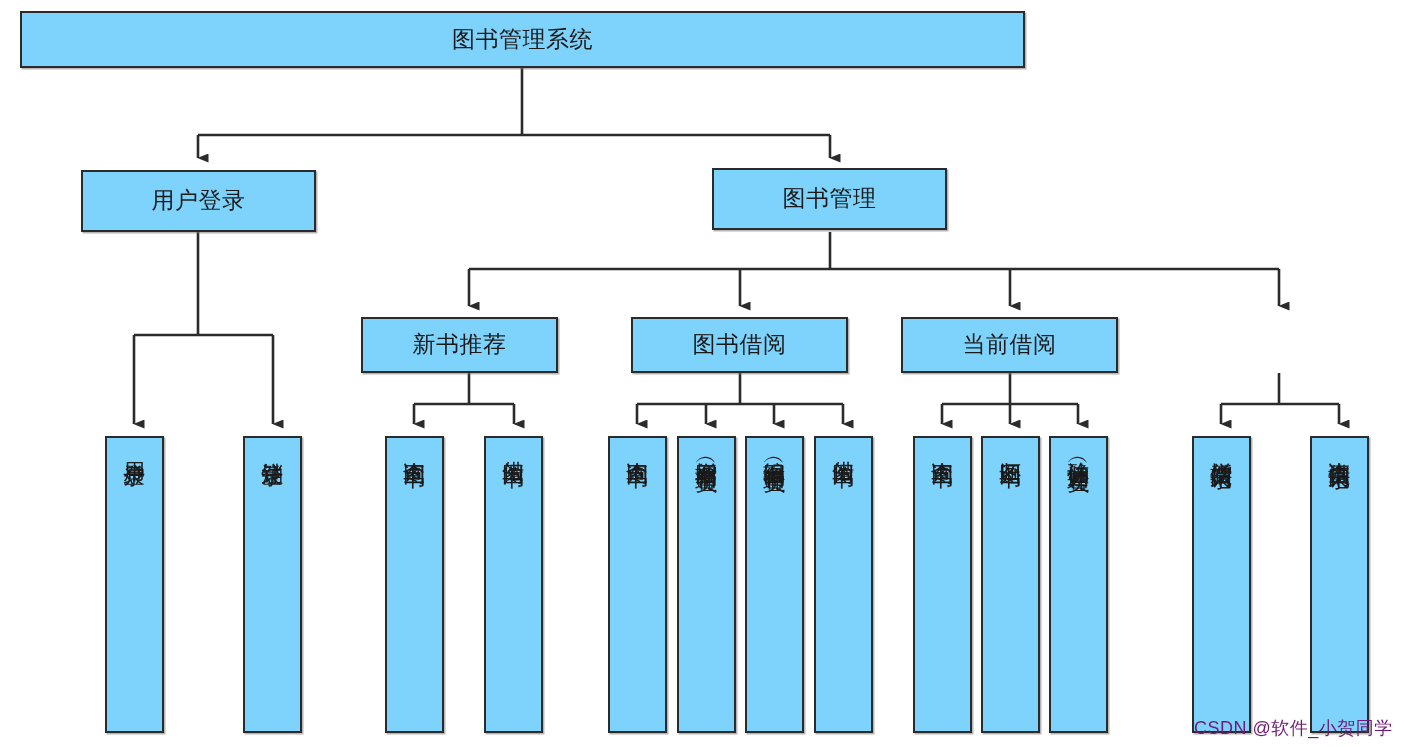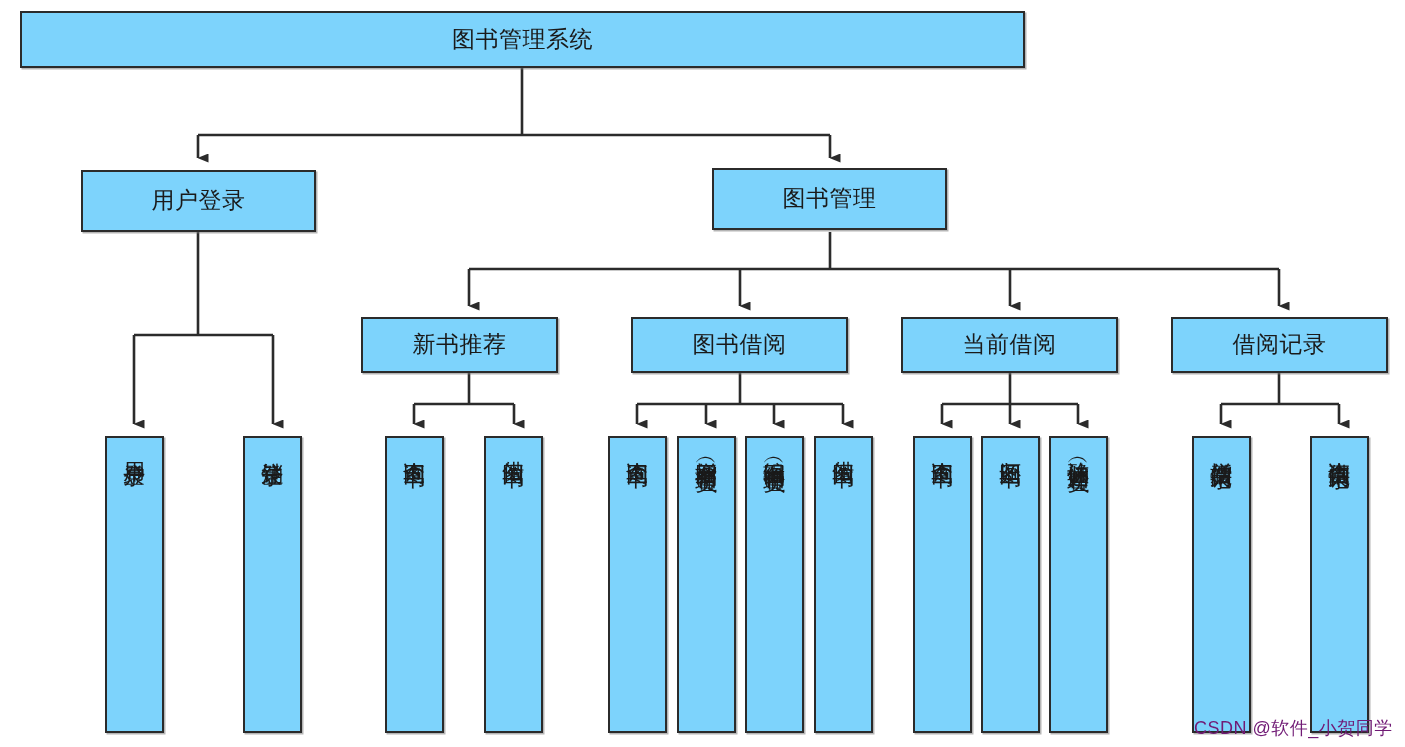--- a/index.html
+++ b/index.html
@@ -143,23 +143,20 @@
   </div>
 
   <div class="node horiz" style="left:631px; top:317px; width:217px; height:56px;">
     <span class="label">图书借阅</span>
   </div>
 
   <div class="node horiz" style="left:901px; top:317px; width:217px; height:56px;">
     <span class="label">当前借阅</span>
   </div>
 
-  <div class="node horiz" style="left:1171px; top:317px; width:217px; height:56px;">
-    <span class="label">借阅记录</span>
-  </div>
 
   <div class="node vert" style="left:105px; top:436px; width:59px; height:297px;">
     <span class="label">用户登录</span>
   </div>
 
   <div class="node vert" style="left:243px; top:436px; width:59px; height:297px;">
     <span class="label">注销登录</span>
   </div>
 
   <div class="node vert" style="left:385px; top:436px; width:59px; height:297px;">

